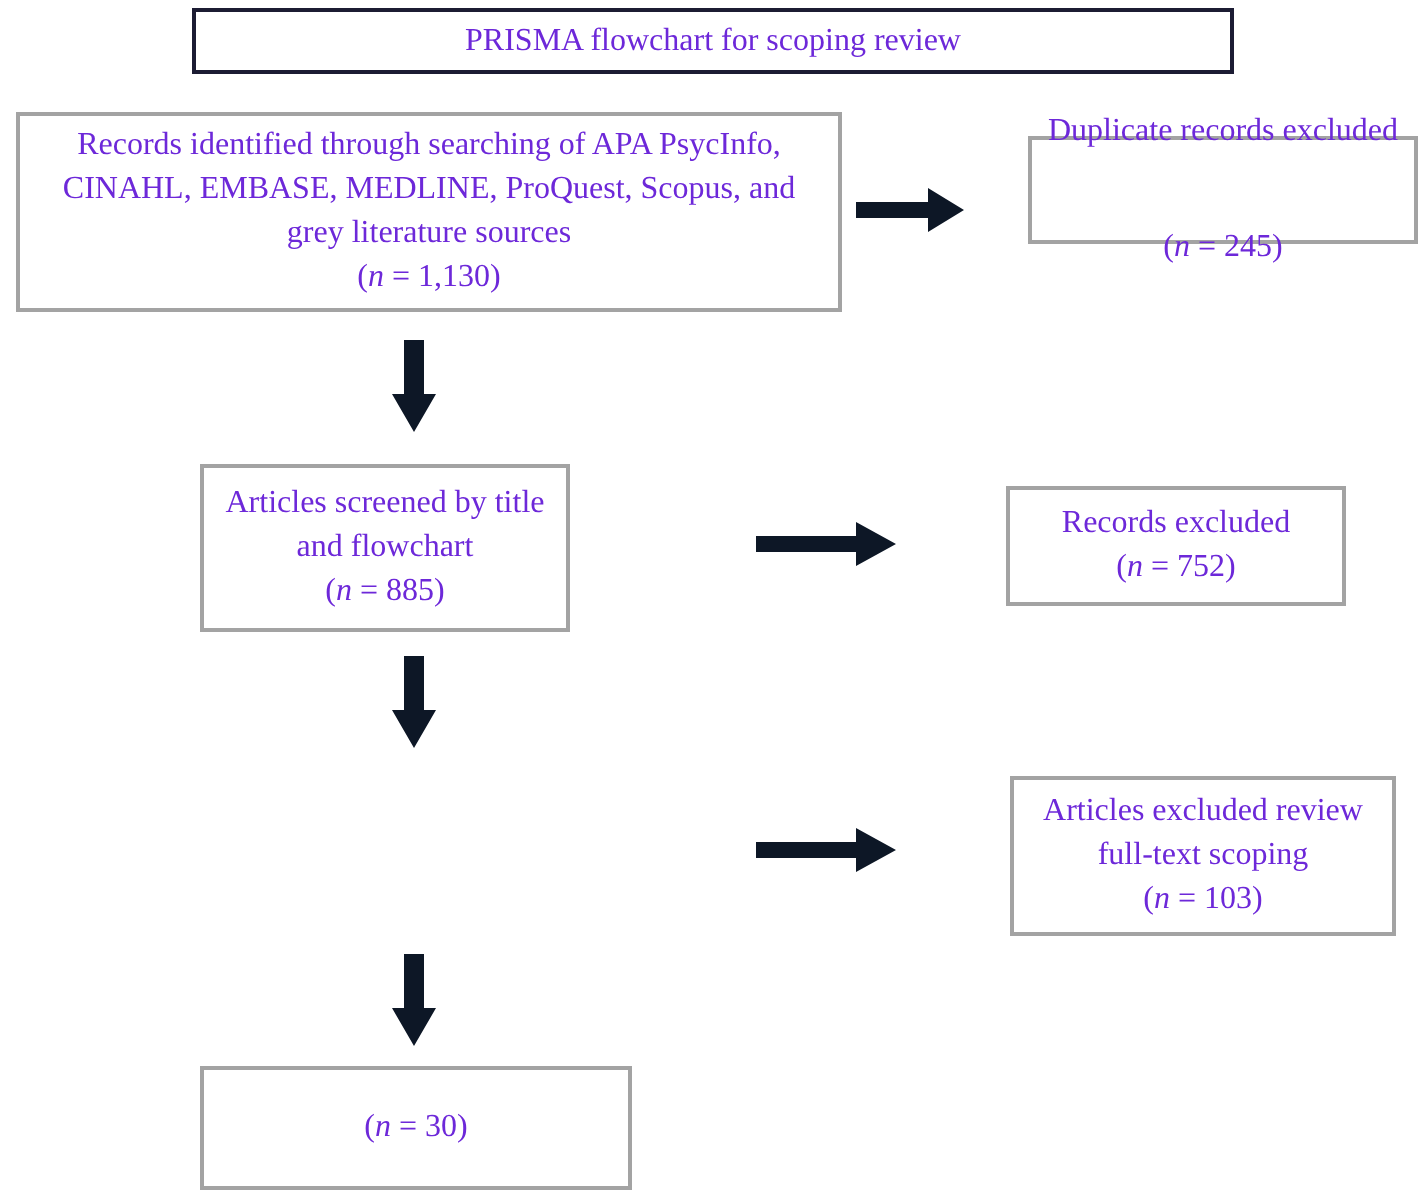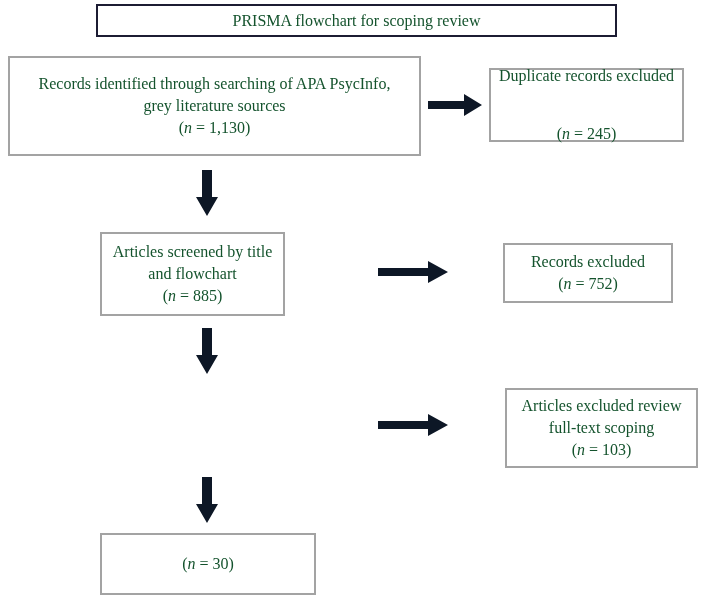--- a/index.html
+++ b/index.html
@@ -2,42 +2,42 @@
 <html><head>
 <meta charset="utf-8">
 <style>
   html, body { margin: 0; padding: 0; background: #ffffff; }
   .canvas {
     position: relative;
     width: 710px;
     height: 599px;
     background: #ffffff;
     font-family: "Liberation Serif", "DejaVu Serif", serif;
-    color: #14532d;
+    color: #6d28d9;
     overflow: hidden;
   }
   .box {
     position: absolute;
     box-sizing: border-box;
     background: #ffffff;
     display: flex;
     flex-direction: column;
     align-items: center;
     justify-content: center;
     text-align: center;
     font-size: 16px;
     line-height: 22px;
   }
   .title-box {
     border: 2px solid #1c1c33;
     left: 96px; top: 4px; width: 521px; height: 33px;
   }
   .blue { border: 2px solid #a3a3a3; }
   .box1 { left: 8px;   top: 56px;  width: 413px; height: 100px; }
-  .sbox1{ left: 489px; top: 68px;  width: 195px; height: 74px; gap: 36px; }
+  .sbox1{ left: 514px; top: 68px;  width: 195px; height: 54px; gap: 36px; }
   .box2 { left: 100px; top: 232px; width: 185px; height: 84px; }
   .sbox2{ left: 503px; top: 243px; width: 170px; height: 60px; }
   .box3 { left: 100px; top: 387px; width: 216px; height: 83px; }
   .sbox3{ left: 505px; top: 388px; width: 193px; height: 80px; }
   .box4 { left: 100px; top: 533px; width: 216px; height: 62px; }
   .arrow { position: absolute; }
   .arrow svg { display: block; }
   .arrow path { fill: #0d1726; }
   .darrow1 { left: 192px; top: 170px; }
   .darrow2 { left: 192px; top: 328px; }
@@ -51,20 +51,21 @@
 <body>
 
 <div class="canvas">
 
   <div class="box title-box">
     <div>PRISMA flowchart for scoping review</div>
   </div>
 
   <div class="box blue box1">
     <div>Records identified through searching of APA PsycInfo,</div>
+    <div>CINAHL, EMBASE, MEDLINE, ProQuest, Scopus, and</div>
     <div>grey literature sources</div>
     <div><span>(</span><span class="ital">n</span><span> = 1,130)</span></div>
   </div>
 
   <div class="arrow rarrow1">
     <svg width="54" height="30" viewBox="0 0 54 30">
         <path d="M0 11 H36 V4 L54 15 L36 26 V19 H0 Z"></path>
       </svg>
   </div>
 

